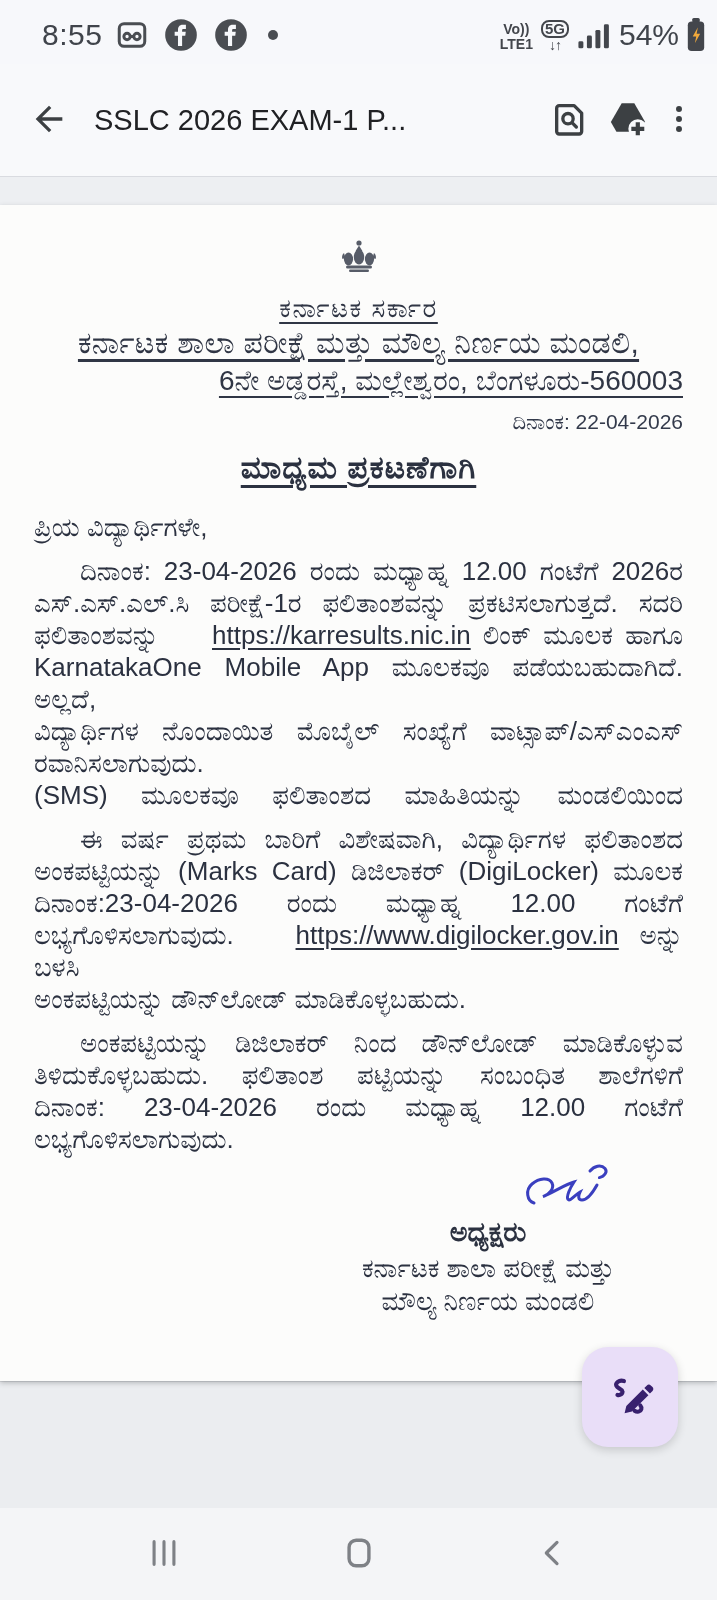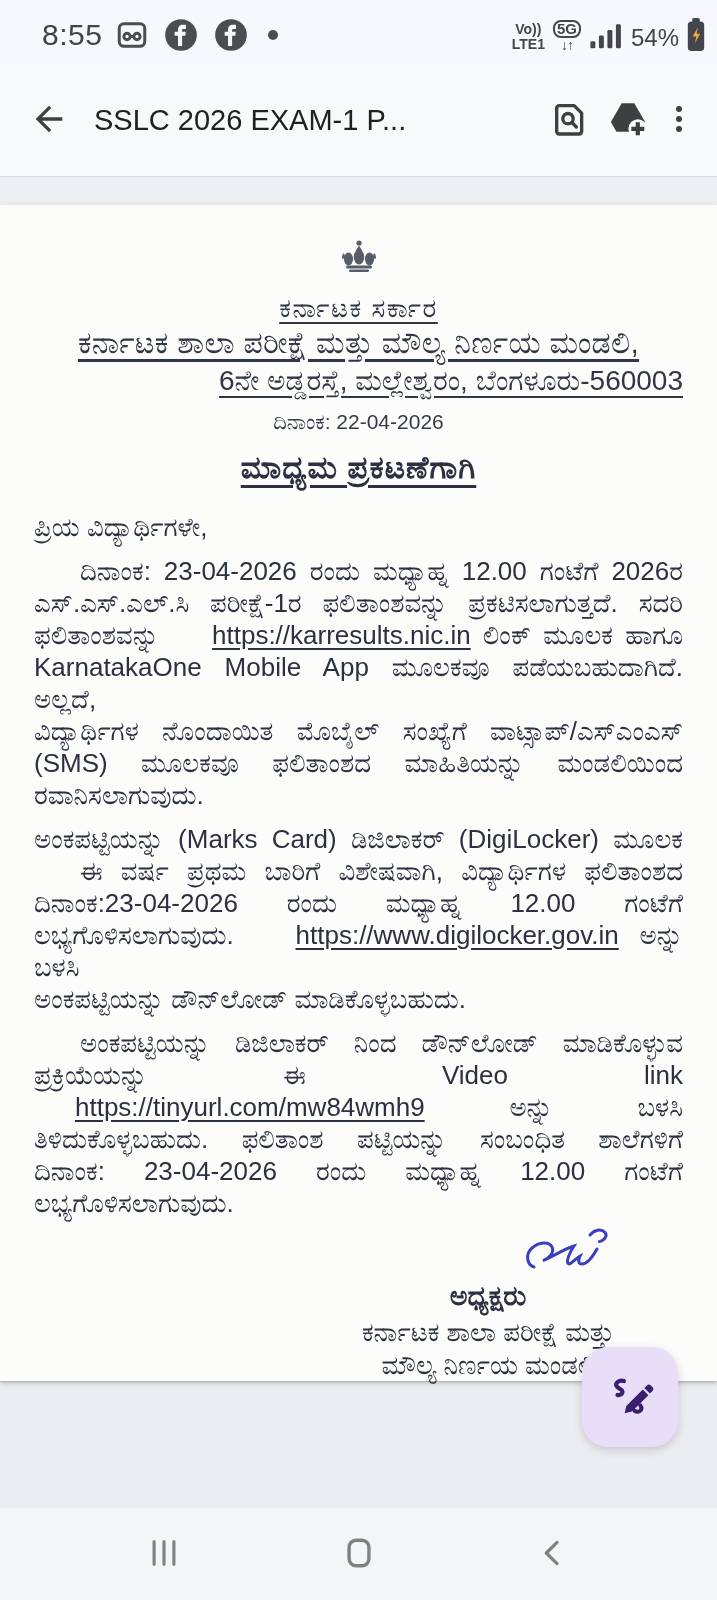--- a/index.html
+++ b/index.html
@@ -12,40 +12,40 @@
   .sb-left{display:flex;align-items:center;gap:12px;}
   .sb-time{font-size:30px;color:#40444b;letter-spacing:.5px;}
   .sb-ic{display:inline-flex;align-items:center;}
   .sb-dot{width:10px;height:10px;border-radius:50%;background:#4a4d52;margin-left:6px;}
   .sb-right{display:flex;align-items:flex-end;gap:8px;}
   .volte{display:flex;flex-direction:column;line-height:15px;color:#43464c;font-weight:bold;
     font-size:14px;text-align:center;}
   .net5g{display:flex;flex-direction:column;align-items:center;line-height:14px;}
   .net5g b{font-size:15px;border:2px solid #43464c;border-radius:8px;padding:0 2px;color:#43464c;}
   .net5g i{font-style:normal;font-size:14px;font-weight:bold;color:#43464c;letter-spacing:-1px;}
-  .sb-batt-pct{font-size:24px;color:#40444b;}
+  .sb-batt-pct{font-size:30px;color:#40444b;}
   
   .app-bar{height:112px;background:#f8f9fb;display:flex;align-items:center;
     padding:0 16px 0 20px;box-sizing:border-box;flex:0 0 auto;justify-content:space-between;}
   .icon-btn{background:none;border:none;padding:0;width:58px;height:58px;display:flex;
     align-items:center;justify-content:center;cursor:pointer;flex:0 0 auto;}
   .ab-title{flex:1 1 auto;font-size:29px;color:#202124;margin-left:16px;white-space:nowrap;
     overflow:hidden;}
   
   .band-top{height:28px;background:#edeff2;border-top:1px solid #d9dbe0;flex:0 0 auto;}
   .page{height:1176px;background:#fcfcfb;padding:34px 34px 0;box-sizing:border-box;flex:0 0 auto;
     box-shadow:0 2px 5px rgba(60,64,67,.3);color:#2b3140;position:relative;}
   .emblem-row{display:flex;justify-content:center;}
   .hdr-gov{text-align:center;font-size:26px;margin-top:6px;letter-spacing:1.5px;
     text-decoration:underline;text-underline-offset:5px;color:#303645;}
   .hdr-board{text-align:center;font-size:30px;margin:2px -14px 0;letter-spacing:.3px;
     text-decoration:underline;text-underline-offset:6px;color:#303645;}
   .hdr-addr{text-align:right;font-size:28px;margin-top:4px;
     text-decoration:underline;text-underline-offset:6px;color:#303645;}
-  .hdr-date{text-align:center;font-size:21px;margin-top:12px;color:#333a4b;}
+  .hdr-date{text-align:right;font-size:21px;margin-top:12px;color:#333a4b;}
   .hdr-subject{text-align:center;font-size:31px;font-weight:bold;margin-top:16px;letter-spacing:1px;
     text-decoration:underline;text-underline-offset:7px;color:#2b3140;}
   .salutation{font-size:26px;margin-top:26px;}
   .para{margin-top:12px;}
   .line{font-size:26px;line-height:32px;text-align:justify;text-align-last:justify;}
   .line.flush{text-align-last:left;}
   .indent{display:inline-block;width:46px;}
   .doc-link{text-decoration:underline;text-underline-offset:4px;cursor:pointer;margin-left:41px;}
   .closing{font-size:26px;margin-top:18px;}
   .sig-wrap{width:310px;margin:4px 40px 0 auto;text-align:center;}
@@ -182,33 +182,32 @@
     <div class="hdr-subject">ಮಾಧ್ಯಮ ಪ್ರಕಟಣೆಗಾಗಿ</div>
     <div class="salutation">ಪ್ರಿಯ ವಿದ್ಯಾರ್ಥಿಗಳೇ,</div>
 
     <div>
         <div class="para">
           <div class="line"><span class="indent"></span><span>ದಿನಾಂಕ: 23-04-2026 ರಂದು ಮಧ್ಯಾಹ್ನ 12.00 ಗಂಟೆಗೆ 2026ರ</span></div>
           <div class="line"><span>ಎಸ್.ಎಸ್.ಎಲ್.ಸಿ ಪರೀಕ್ಷೆ-1ರ ಫಲಿತಾಂಶವನ್ನು ಪ್ರಕಟಿಸಲಾಗುತ್ತದೆ. ಸದರಿ</span></div>
           <div class="line"><span>ಫಲಿತಾಂಶವನ್ನು </span><span class="doc-link">https://karresults.nic.in</span><span> ಲಿಂಕ್ ಮೂಲಕ ಹಾಗೂ</span></div>
           <div class="line"><span>KarnatakaOne Mobile App ಮೂಲಕವೂ ಪಡೆಯಬಹುದಾಗಿದೆ. ಅಲ್ಲದೆ,</span></div>
           <div class="line"><span>ವಿದ್ಯಾರ್ಥಿಗಳ ನೊಂದಾಯಿತ ಮೊಬೈಲ್ ಸಂಖ್ಯೆಗೆ ವಾಟ್ಸಾಪ್/ಎಸ್ಎಂಎಸ್</span></div>
+          <div class="line flush"><span>ರವಾನಿಸಲಾಗುವುದು.</span></div>
           <div class="line"><span>(SMS) ಮೂಲಕವೂ ಫಲಿತಾಂಶದ ಮಾಹಿತಿಯನ್ನು ಮಂಡಲಿಯಿಂದ</span></div>
-          <div class="line flush"><span>ರವಾನಿಸಲಾಗುವುದು.</span></div>
         </div>
         <div class="para">
+          <div class="line"><span class="indent"></span><span>ಈ ವರ್ಷ ಪ್ರಥಮ ಬಾರಿಗೆ ವಿಶೇಷವಾಗಿ, ವಿದ್ಯಾರ್ಥಿಗಳ ಫಲಿತಾಂಶದ</span></div>
           <div class="line"><span>ಅಂಕಪಟ್ಟಿಯನ್ನು (Marks Card) ಡಿಜಿಲಾಕರ್ (DigiLocker) ಮೂಲಕ</span></div>
-          <div class="line"><span class="indent"></span><span>ಈ ವರ್ಷ ಪ್ರಥಮ ಬಾರಿಗೆ ವಿಶೇಷವಾಗಿ, ವಿದ್ಯಾರ್ಥಿಗಳ ಫಲಿತಾಂಶದ</span></div>
           <div class="line"><span>ದಿನಾಂಕ:23-04-2026 ರಂದು ಮಧ್ಯಾಹ್ನ 12.00 ಗಂಟೆಗೆ</span></div>
           <div class="line"><span>ಲಭ್ಯಗೊಳಿಸಲಾಗುವುದು. </span><span class="doc-link">https://www.digilocker.gov.in</span><span> ಅನ್ನು ಬಳಸಿ</span></div>
           <div class="line flush"><span>ಅಂಕಪಟ್ಟಿಯನ್ನು ಡೌನ್‌ಲೋಡ್ ಮಾಡಿಕೊಳ್ಳಬಹುದು.</span></div>
         </div>
         <div class="para">
           <div class="line"><span class="indent"></span><span>ಅಂಕಪಟ್ಟಿಯನ್ನು ಡಿಜಿಲಾಕರ್ ನಿಂದ ಡೌನ್‌ಲೋಡ್ ಮಾಡಿಕೊಳ್ಳುವ</span></div>
-          <div class="line"><span>ಪ್ರಕ್ರಿಯೆಯನ್ನು ಈ Video link </span><span class="doc-link">https://tinyurl.com/mw84wmh9</span><span> ಅನ್ನು ಬಳಸಿ</span></div>
           <div class="line"><span>ತಿಳಿದುಕೊಳ್ಳಬಹುದು. ಫಲಿತಾಂಶ ಪಟ್ಟಿಯನ್ನು ಸಂಬಂಧಿತ ಶಾಲೆಗಳಿಗೆ</span></div>
           <div class="line"><span>ದಿನಾಂಕ: 23-04-2026 ರಂದು ಮಧ್ಯಾಹ್ನ 12.00 ಗಂಟೆಗೆ</span></div>
           <div class="line flush"><span>ಲಭ್ಯಗೊಳಿಸಲಾಗುವುದು.</span></div>
         </div>
       </div>
 
 
     <div class="sig-wrap">
       <span>
         <svg class="sig-svg" width="115" height="62" viewBox="0 0 115 62" fill="none" stroke="#3a3fbf" stroke-width="3" stroke-linecap="round">

